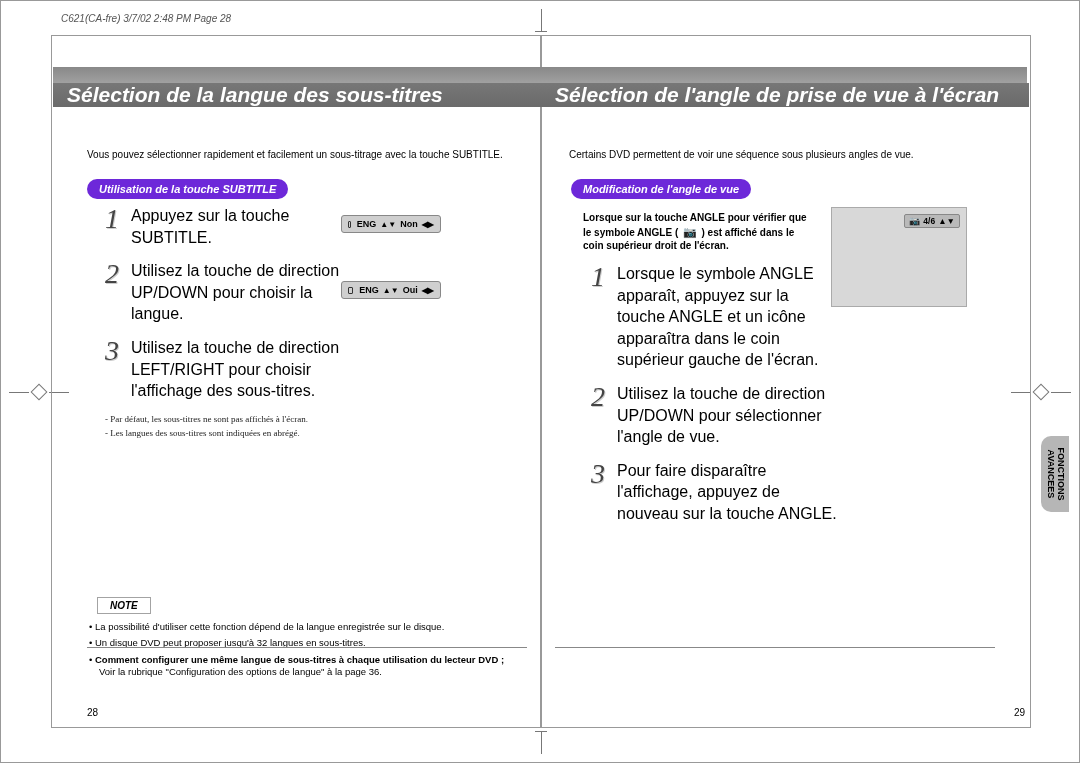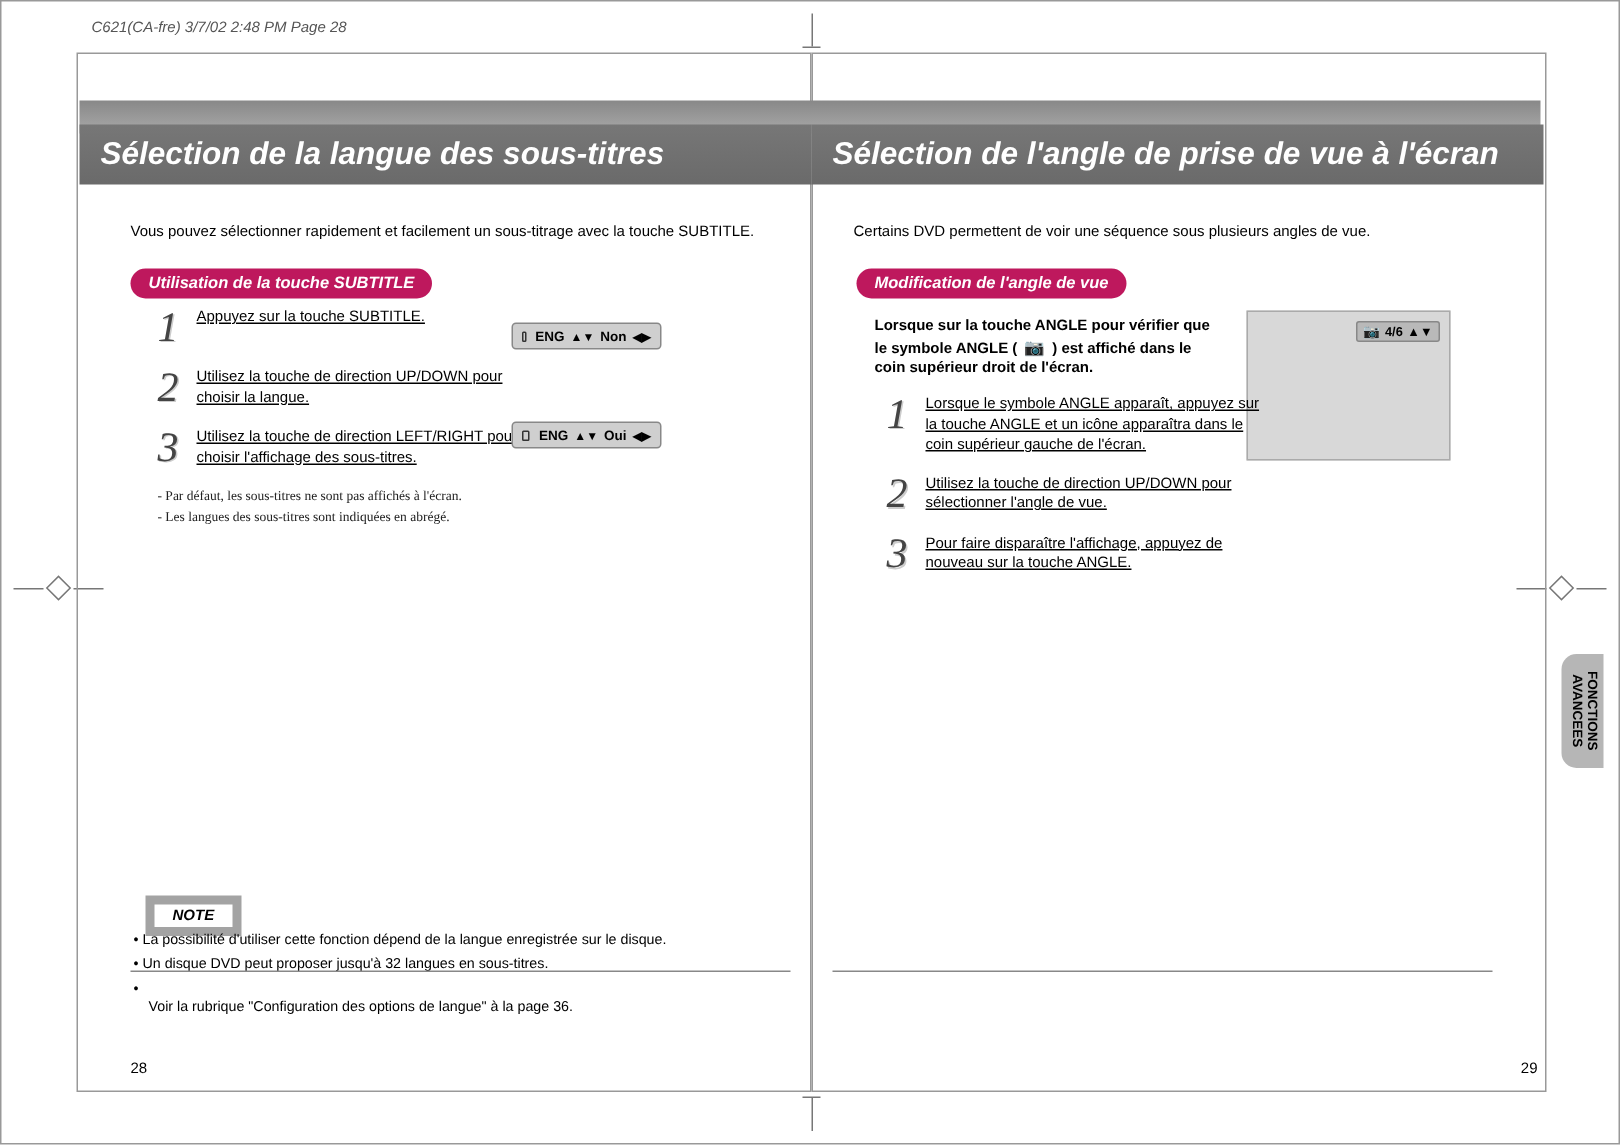--- a/index.html
+++ b/index.html
@@ -47,21 +47,21 @@
 
   .shadow-band {
     position:absolute;
     left:52px; right:52px;
     top:66px; height:22px;
     background:linear-gradient(#888,#aaa);
     z-index:0;
   }
   .title-bar {
     position:absolute;
-    top:82px; height:40px;
+    top:82px; height:24px;
     background:linear-gradient(#777 0%, #6a6a6a 100%);
     z-index:1;
     display:flex;
     align-items:center;
     padding:0 14px;
   }
   .title-bar.left { left:52px; width:488px; }
   .title-bar.right { left:540px; width:488px; }
   .title-bar h1 {
     color:#fff;
@@ -69,21 +69,21 @@
     font-weight:bold;
     font-style:italic;
   }
 
   .intro { position:absolute; font-size:10px; }
   .intro.l { left:86px; top:148px; width:440px;}
   .intro.r { left:568px; top:148px; width:440px;}
 
   .pill {
     position:absolute;
-    background:#be185d;
+    background:#6d28d9;
     color:#fff;
     font-size:11px;
     font-weight:bold;
     font-style:italic;
     border-radius:12px;
     padding:4px 12px;
   }
   .pill.l { left:86px; top:178px;}
   .pill.r { left:570px; top:178px;}
 
@@ -94,21 +94,21 @@
   .step .num {
     font-size:28px;
     font-family:"Times New Roman", serif;
     font-style:italic;
     color:#444;
     text-shadow:1px 1px 0 #ccc;
     width:26px;
     flex-shrink:0;
     line-height:1;
   }
-  .step .txt { font-size:10px; line-height:1.35;text-decoration:underline; }
+  .step .txt { font-size:16px; line-height:1.35; }
   .step-subnote { font-size:9px; margin-top:4px; color:#222;font-family:Liberation Serif, serif;}
 
   .right-note {
     position:absolute;
     left:582px; top:210px;
     width:230px;
     font-size:10px;
     font-weight:bold;
     line-height:1.35;
   }
@@ -170,21 +170,21 @@
     font-weight:bold;
     color:#000;
     white-space:nowrap;
     text-align:center;
     line-height:1.1;
   }
 
   .note-box {
     position:absolute;
     left:96px; top:596px;
-    border:6px solid #a3a3a3;
+    border:1px solid #a3a3a3;
     font-size:10px;
     font-style:italic;
     font-weight:bold;
     padding:2px 12px;
   }
   .note-list {
     position:absolute;
     left:88px; top:620px;
     width:440px;
     font-size:9.5px;
@@ -266,21 +266,21 @@
     <span class="arrowud">▲▼</span>
     <span>Oui</span>
     <span class="arrowlr">◀▶</span>
   </div>
 
   <div class="note-box">NOTE</div>
   <ul class="note-list">
     <li>La possibilité d'utiliser cette fonction dépend de la langue enregistrée sur le disque.</li>
     <li>Un disque DVD peut proposer jusqu'à 32 langues en sous-titres.</li>
     <li>
-      <br>
+      <b>Comment configurer une même langue de sous-titres à chaque utilisation du lecteur DVD ;</b><br>
       <span style="font-weight:normal">Voir la rubrique "Configuration des options de langue" à la page 36.</span>
     </li>
   </ul>
 
   <div class="intro r">Certains DVD permettent de voir une séquence sous plusieurs angles de vue.</div>
   <div class="pill r">Modification de l'angle de vue</div>
 
   <div class="right-note">
     <span>Lorsque sur la touche ANGLE pour vérifier que le symbole ANGLE (</span>
     <span class="cam">📷</span>

